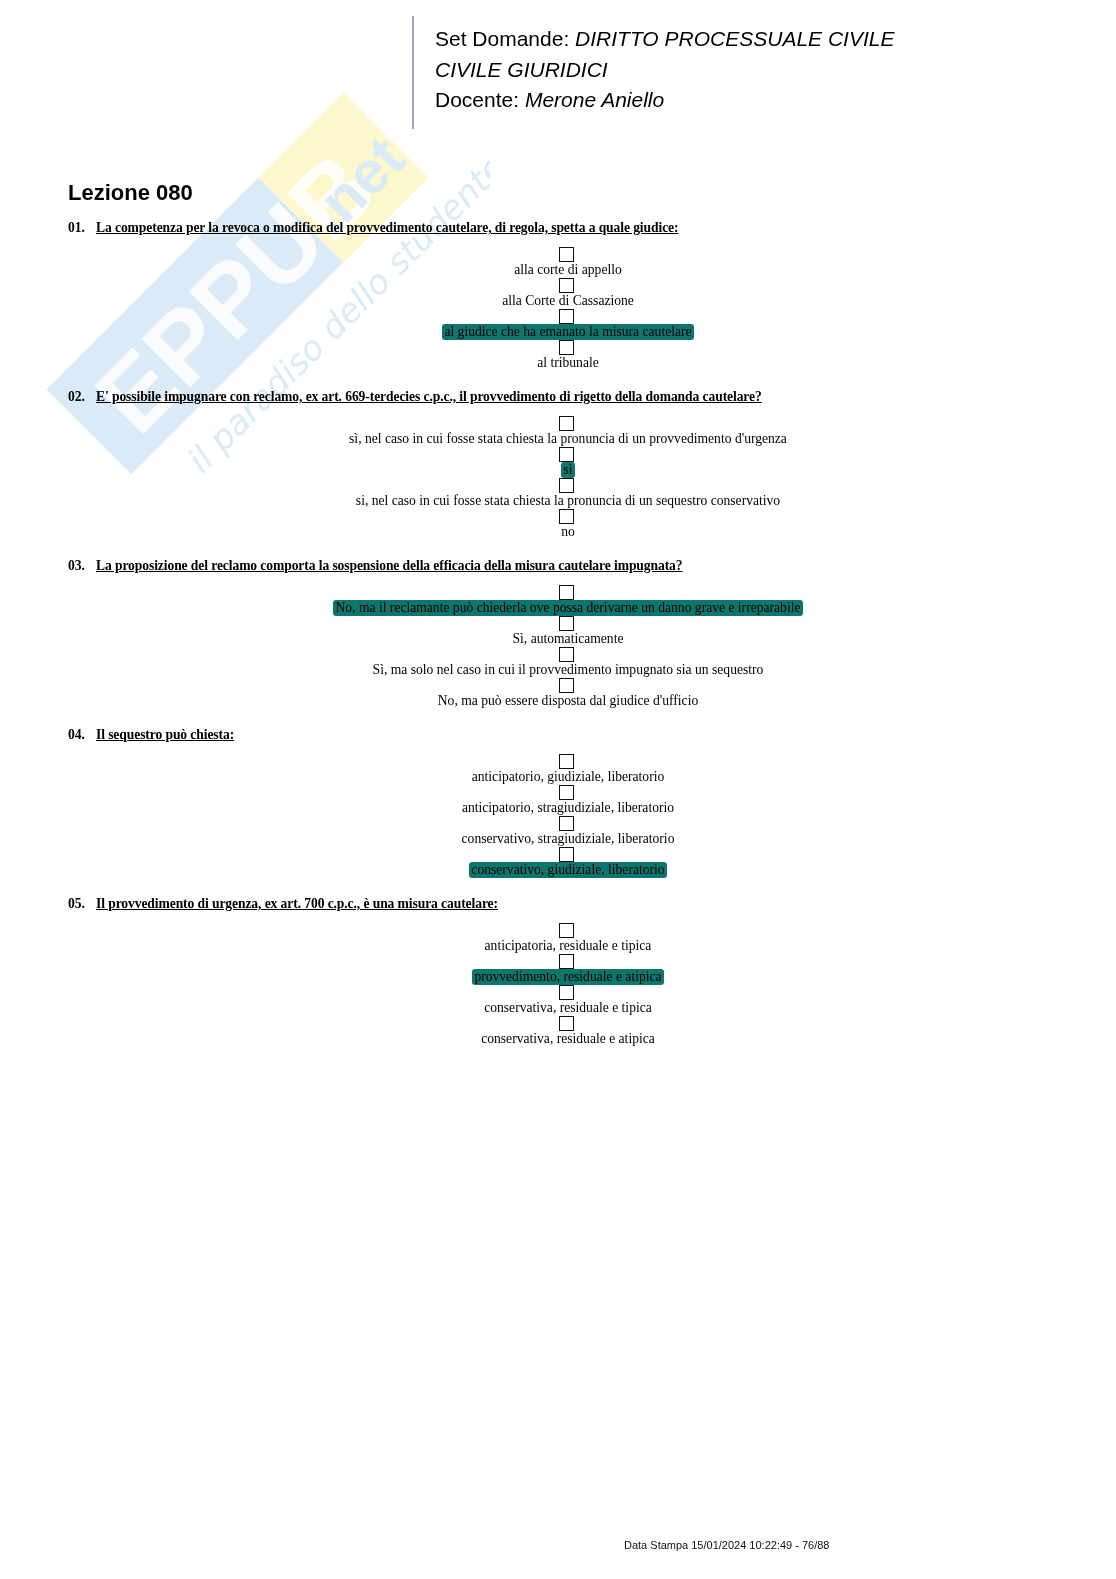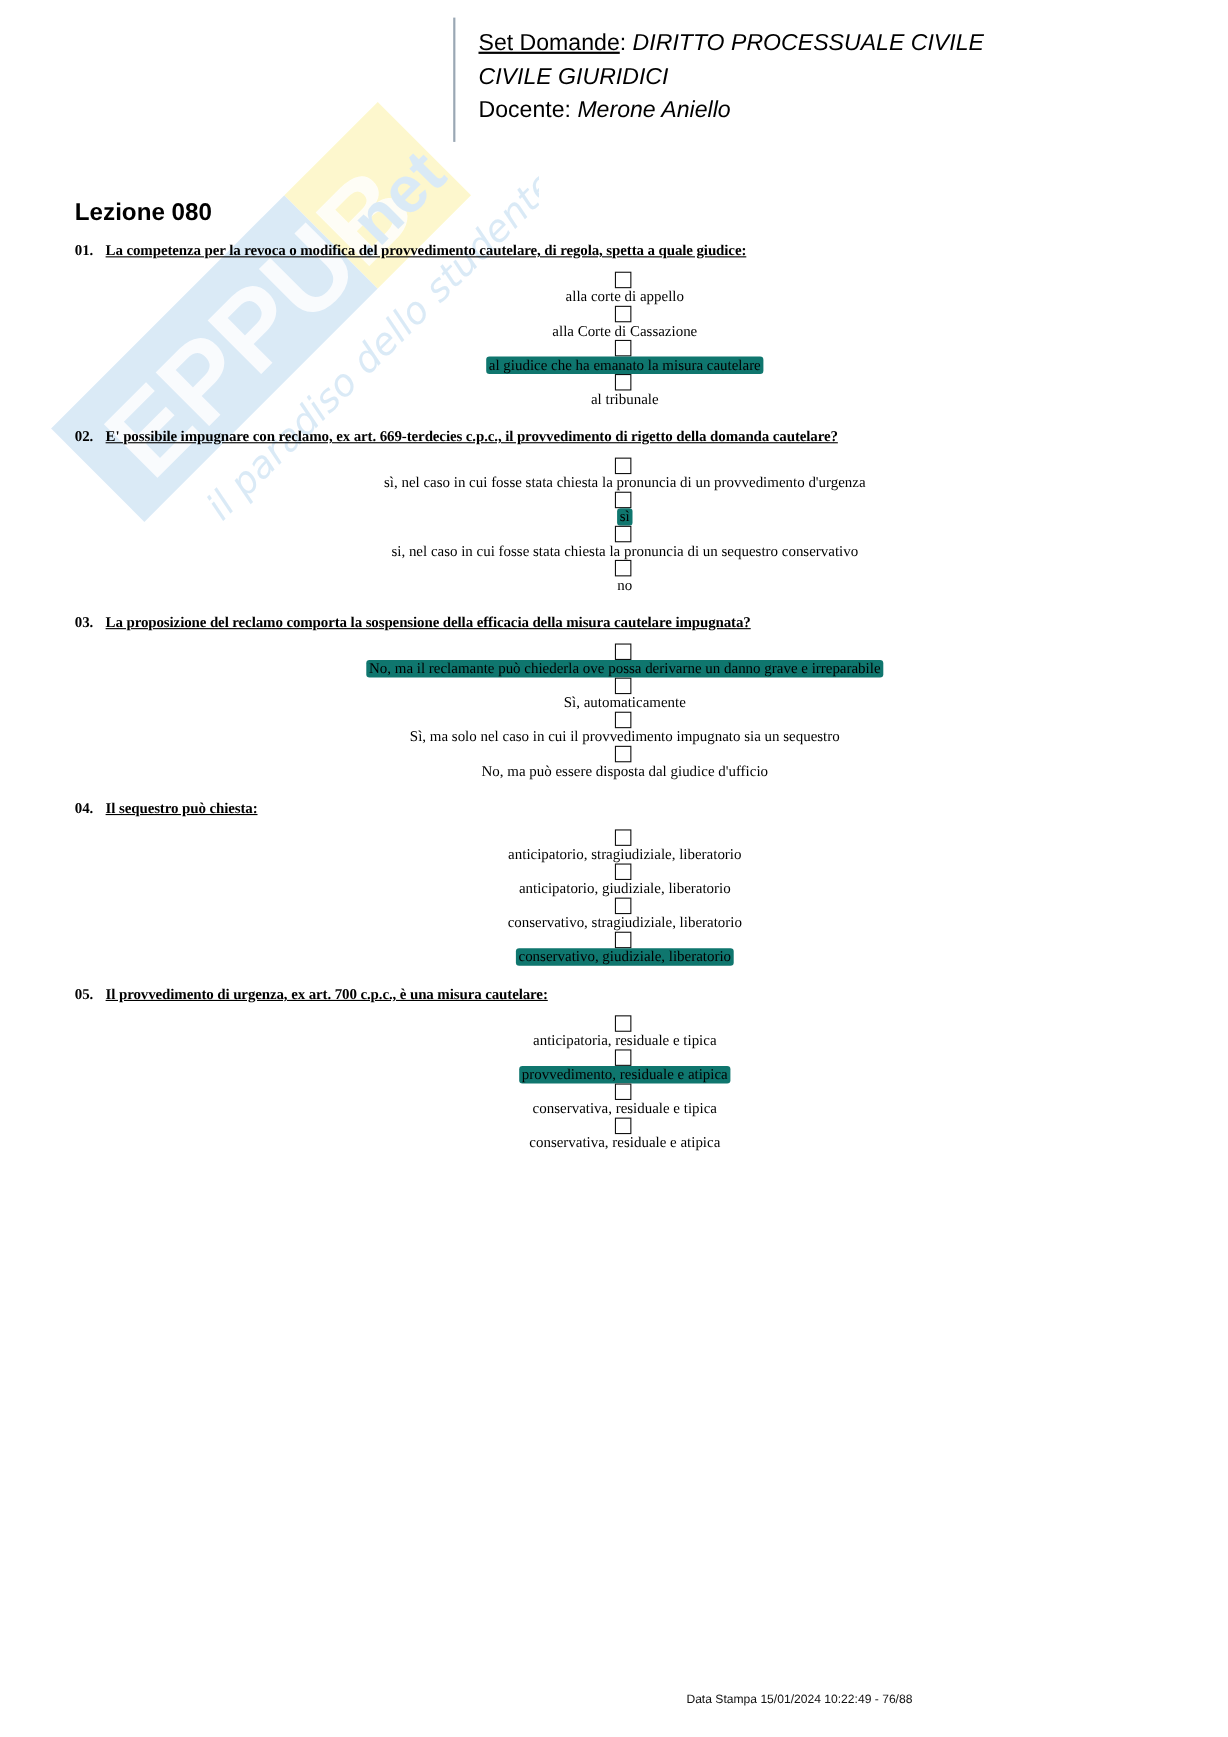--- a/index.html
+++ b/index.html
@@ -12,21 +12,21 @@
       pointer-events: none; z-index: 0;
     }
     .header-rule {
       position: absolute; left: 412px; top: 16px; width: 2px; height: 113px;
       background: #9aa7b4;
     }
     .header {
       position: absolute; left: 435px; top: 24px; z-index: 2;
       font-family: "Liberation Sans", sans-serif; font-size: 21px; line-height: 30.5px;
     }
-    .header .u { text-decoration: underline; }
+    .header .u { }
     .header i { }
     .lesson-title {
       position: absolute; left: 68px; top: 180px; z-index: 2;
       font-family: "Liberation Sans", sans-serif; font-weight: bold; font-size: 22px;
     }
     .content { position: absolute; left: 68px; top: 218px; width: 1000px; z-index: 2; }
     .question { margin-bottom: 16px; }
     .q-text {
       font-weight: bold; font-size: 13.6px; line-height: 20px; height: 20px;
       margin-bottom: 9px; white-space: nowrap; letter-spacing: -0.1px; text-decoration: underline;
@@ -134,25 +134,25 @@
     <div class="option">
         <span class="checkbox"></span>
         <span class="opt-label">No, ma può essere disposta dal giudice d'ufficio</span>
       </div>
   </div>
 
   <div class="question">
     <div class="q-text"><span class="q-num">04.</span><span>Il sequestro può chiesta:</span></div>
     <div class="option">
         <span class="checkbox"></span>
-        <span class="opt-label">anticipatorio, stragiudiziale, liberatorio</span>
+        <span class="opt-label">anticipatorio, giudiziale, liberatorio</span>
       </div>
     <div class="option">
         <span class="checkbox"></span>
-        <span class="opt-label">anticipatorio, giudiziale, liberatorio</span>
+        <span class="opt-label">anticipatorio, stragiudiziale, liberatorio</span>
       </div>
     <div class="option">
         <span class="checkbox"></span>
         <span class="opt-label">conservativo, stragiudiziale, liberatorio</span>
       </div>
     <div class="option">
         <span class="checkbox"></span>
         <span class="opt-label correct">conservativo, giudiziale, liberatorio</span>
       </div>
   </div>

